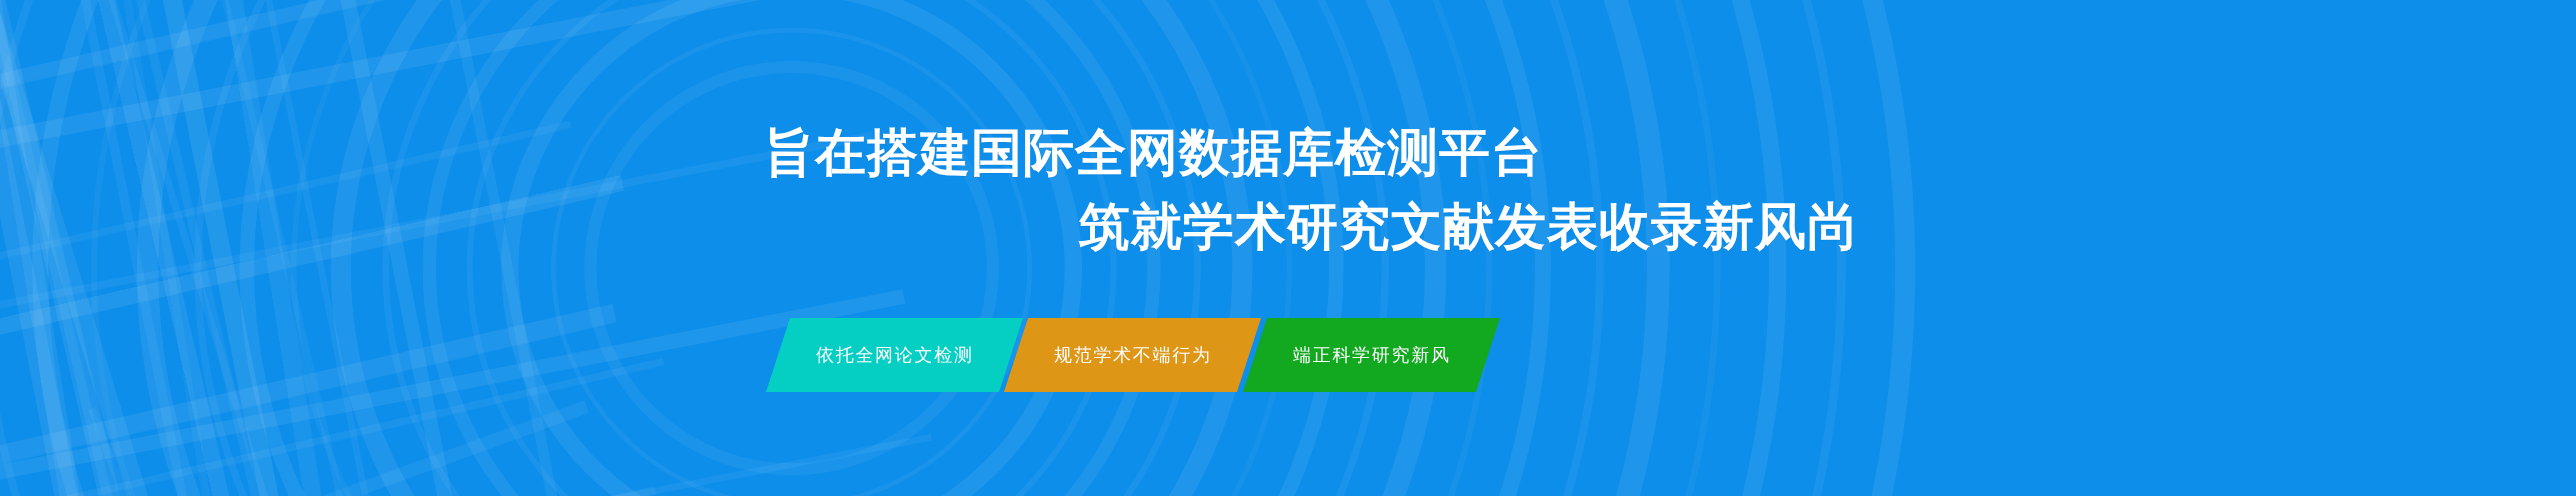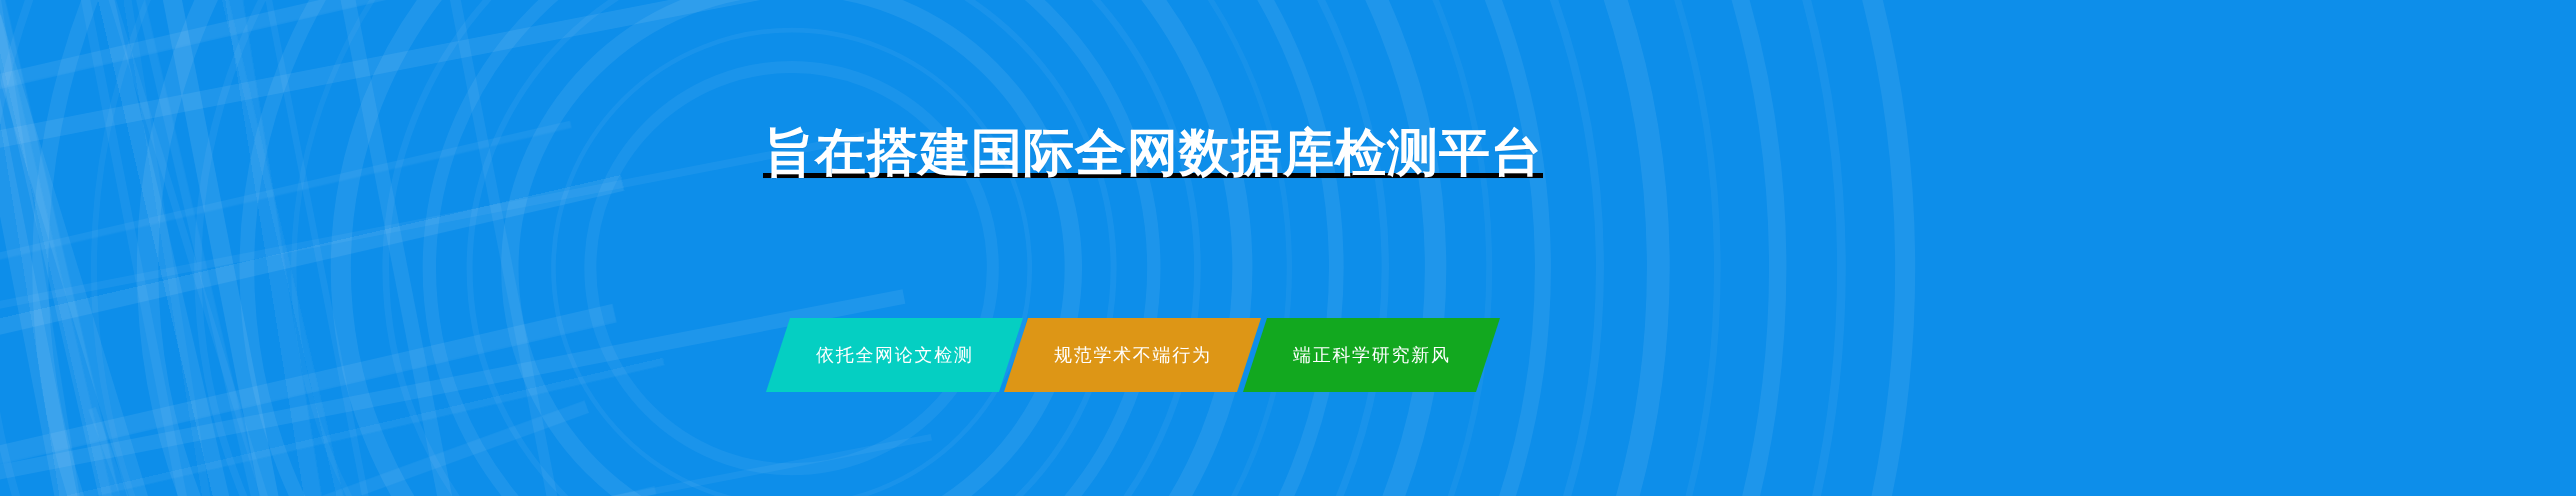--- a/index.html
+++ b/index.html
@@ -25,21 +25,20 @@
   }
   .bg-svg { display: block; width: 100%; height: 100%; }
 
   
   .headline {
     position: absolute;
     left: 0;
     top: 127px;
     width: 2437px;
     z-index: 5;
-    text-decoration: underline;
   }
   .headline-line {
     color: #ffffff;
     font-size: 51px;
     line-height: 1.02;
     letter-spacing: 1px;
     font-weight: 700;
     white-space: nowrap;
     text-shadow: 0 0.7px 0.7px rgba(0,70,140,0.10);
   }
@@ -184,20 +183,21 @@
           <rect x="70" y="-500" width="30" height="1800" fill="#FFFFFF" opacity="0.06"></rect>
           <rect x="280" y="-500" width="12" height="1800" fill="#FFFFFF" opacity="0.04"></rect>
           <rect x="430" y="-500" width="26" height="1800" fill="#FFFFFF" opacity="0.055"></rect>
         </g>
       </g>
     </svg>
   </div>
 
   <div class="headline">
     <div class="headline-line line1">旨在搭建国际全网数据库检测平台</div>
+    <div class="headline-line line2">筑就学术研究文献发表收录新风尚</div>
   </div>
 
   <div class="badge-strip">
     <div class="badge badge-1">
       <span class="badge-label">依托全网论文检测</span>
     </div>
     <div class="badge badge-2">
       <span class="badge-label">规范学术不端行为</span>
     </div>
     <div class="badge badge-3">

